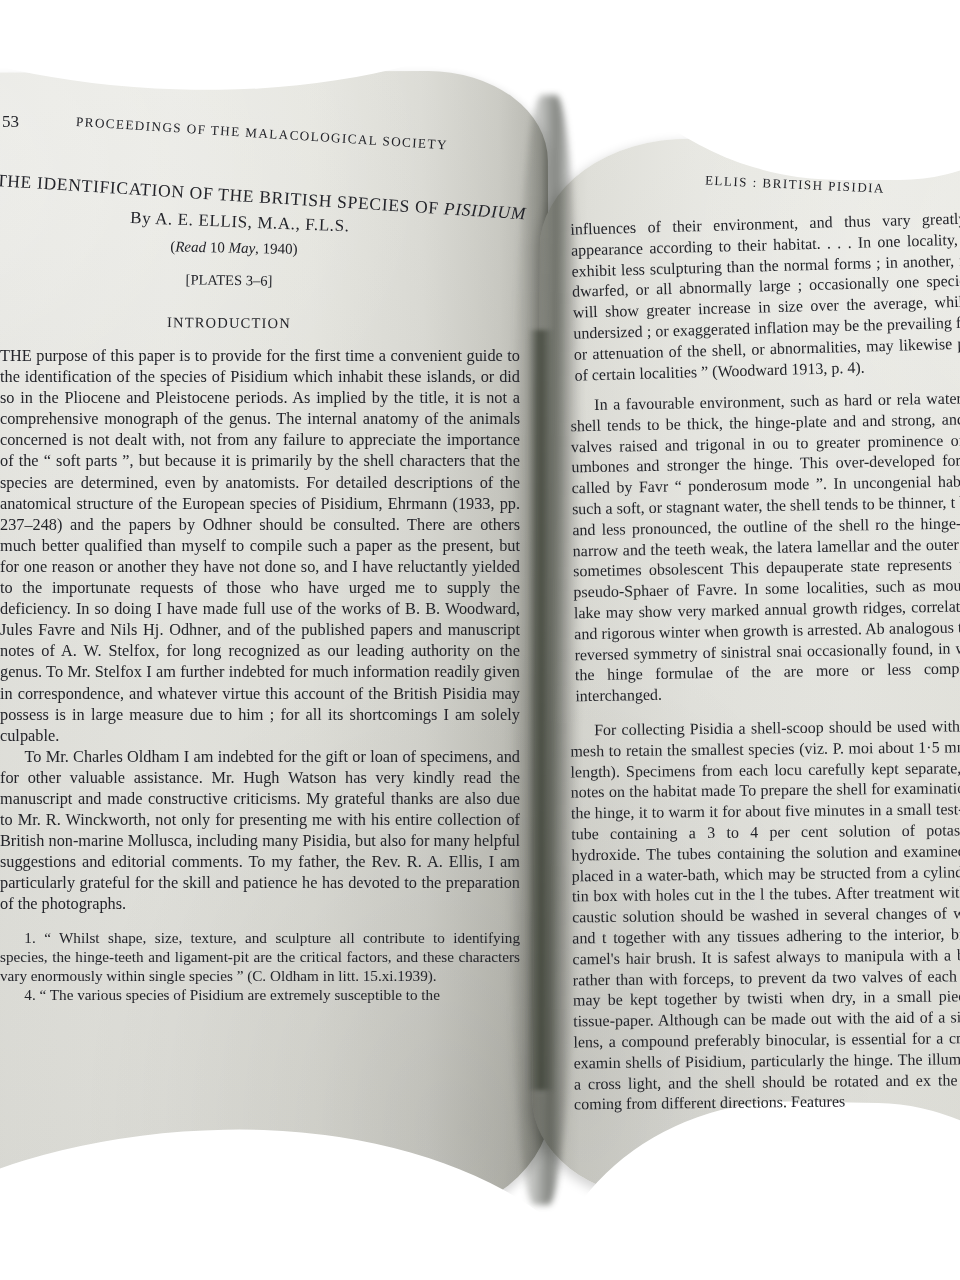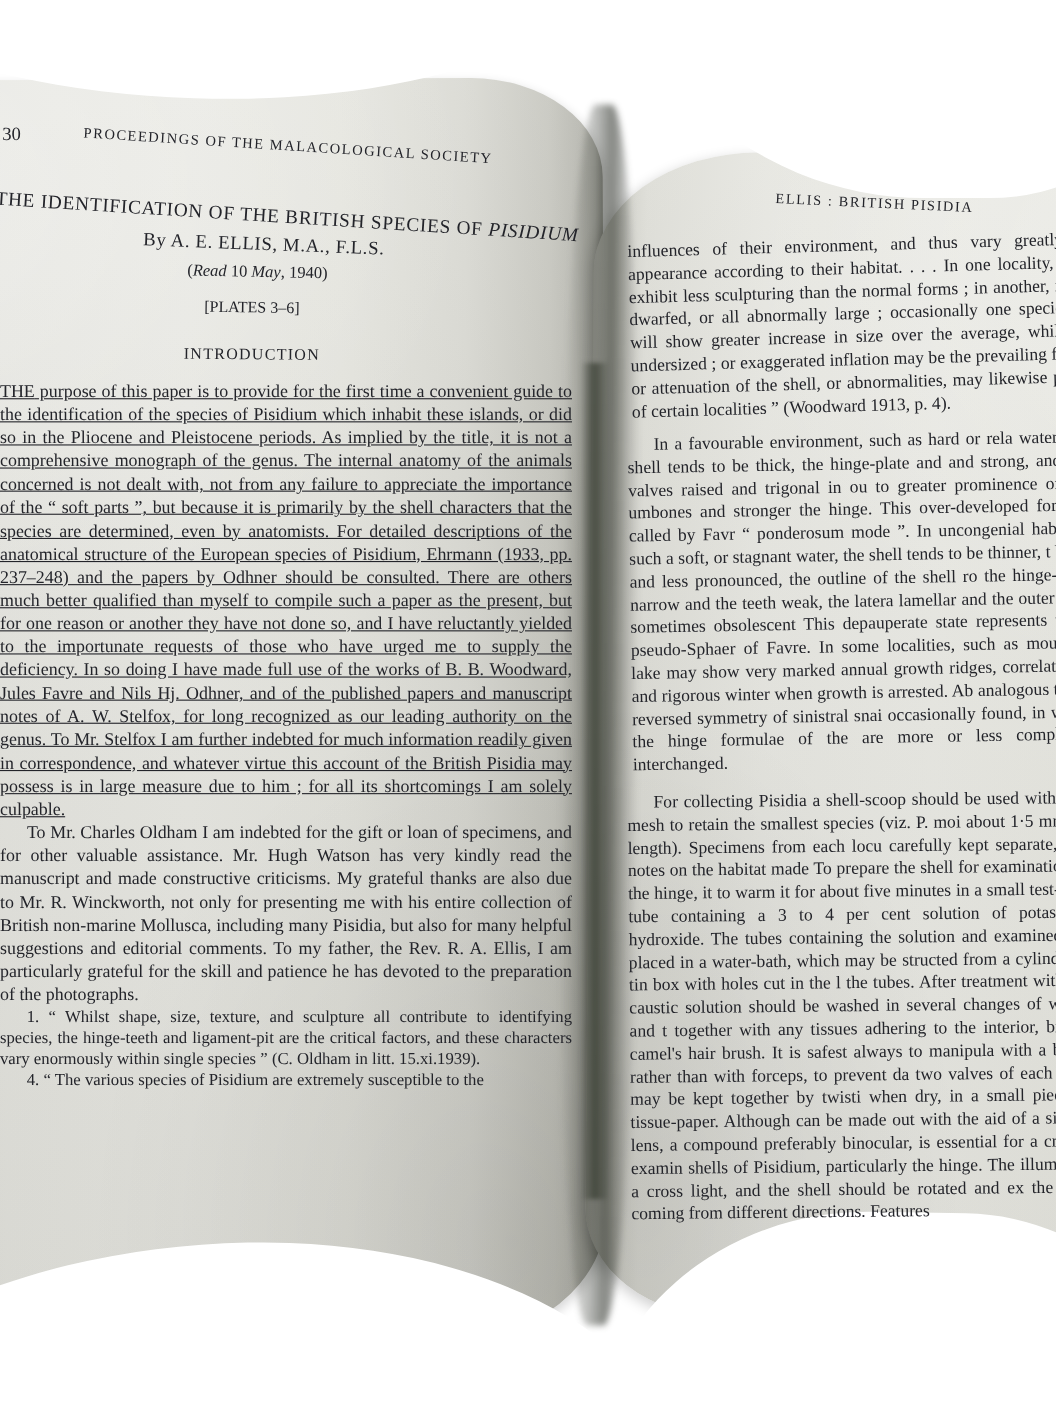--- a/index.html
+++ b/index.html
@@ -242,32 +242,32 @@
     text-transform: uppercase;
   }
 
   p.body {
     font-size: 16.3px;
     line-height: 1.295;
     text-align: justify;
     margin: 0;
     hyphens: none;
   }
-  p.body.first { margin-top: 14px; text-decoration: underline; }
+  p.body.first { margin-top: 14px; }
   p.body.indent { text-indent: 1.5em; }
   p.body .dropsc { font-variant: small-caps; }
 
   .quote-item {
     font-size: 15.2px;
     line-height: 1.255;
     text-align: justify;
     margin: 0;
     text-indent: 1.6em;
   }
-  .quote-block { }
+  .quote-block { margin-top: 13px; }
 
   .rh-right {
     text-align: center;
     font-size: 13px;
     letter-spacing: 1.5px;
     text-transform: uppercase;
     font-variant: small-caps;
     padding-left: 30px;
     white-space: nowrap;
   }
@@ -286,21 +286,21 @@
   <div class="page-right">
     <div class="grain"></div>
   </div>
 
   <div class="spine"></div>
   <div class="spine-dark"></div>
 
   <div class="text-left">
 
     <div class="head-left-wrap">
-      <span class="folio">30</span>
+      <span class="folio">53</span>
       <span class="running-head" style="display:inline-block; transform: rotate(3.2deg) skewY(0.4deg); transform-origin:0 50%;">Proceedings of the Malacological Society</span>
     </div>
 
     <div class="article-title" style="transform: rotate(3.6deg); transform-origin: 0 50%;">
       <span>THE IDENTIFICATION OF THE BRITISH SPECIES OF</span>
       <span class="it">PISIDIUM</span>
     </div>
 
     <div class="byline" style="transform: rotate(2.2deg); transform-origin: 20% 50%;">
       <span>By A. E. ELLIS, M.A., F.L.S.</span>

